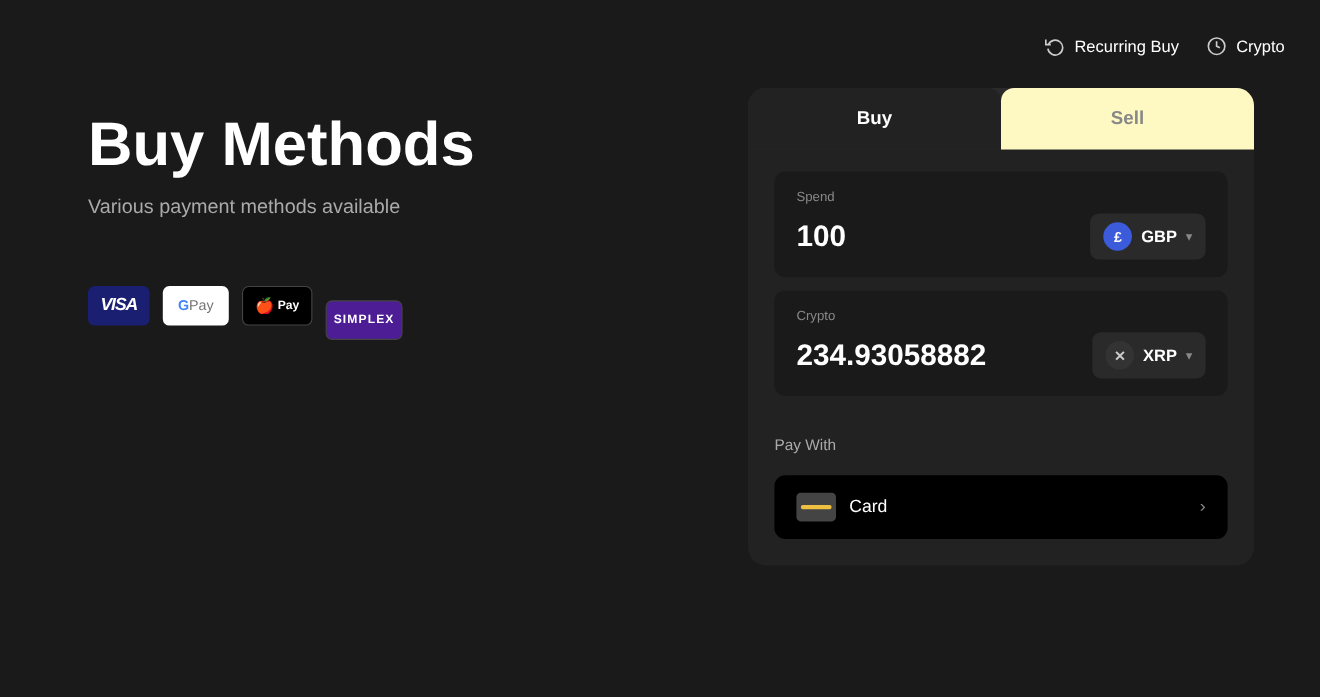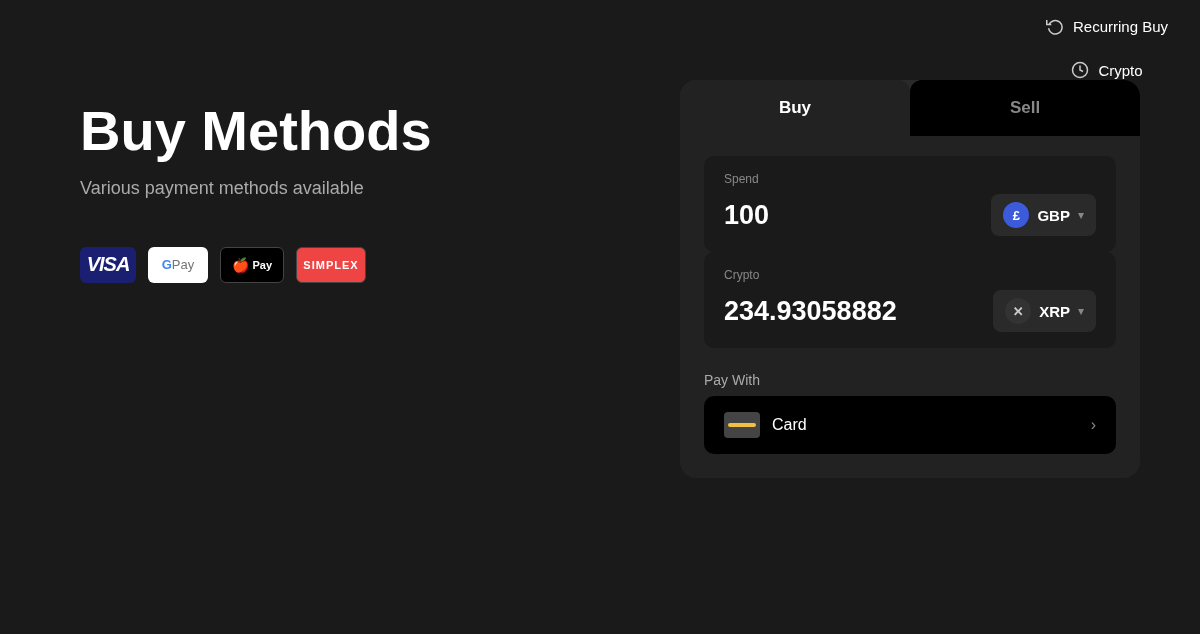--- a/index.html
+++ b/index.html
@@ -9,27 +9,26 @@
       background-color: #1a1a1a;
       font-family: -apple-system, BlinkMacSystemFont, 'Segoe UI', sans-serif;
       color: #ffffff;
       overflow: hidden;
       position: relative;
     }
 
     
     .top-nav {
       position: absolute;
-      top: 0;
+      top: 16px;
       right: 0;
       display: flex;
       align-items: center;
       gap: 24px;
       padding: 16px 32px;
-      flex-direction: column;
     }
     .nav-item {
       display: flex;
       align-items: center;
       gap: 8px;
       cursor: pointer;
       color: #ffffff;
       font-size: 15px;
       font-weight: 500;
     }
@@ -79,47 +78,48 @@
       justify-content: center;
       padding: 4px 10px;
       font-weight: 700;
       font-size: 13px;
     }
     .visa-badge {
       background: #1a1f71;
       color: #ffffff;
       width: 56px;
       font-style: italic;
-      font-size: 20px;
+      font-size: 16px;
       font-weight: 900;
       letter-spacing: -1px;
     }
     .gpay-badge {
       background: #ffffff;
       color: #000000;
       width: 60px;
       font-size: 13px;
       font-weight: 600;
     }
     .applepay-badge {
       background: #000000;
       color: #ffffff;
       width: 64px;
       font-size: 11px;
       border: 1px solid #444;
     }
     .simplex-badge {
-      background: #ef4444;
+      background: #4c1d95;
       color: #ffffff;
       width: 70px;
       font-size: 11px;
       border: 1px solid #444;
       letter-spacing: 1px;
       text-transform: uppercase;
       font-weight: 700;
+      margin-top: 26px;
     }
 
     
     .right-panel {
       position: absolute;
       top: 80px;
       right: 60px;
       width: 460px;
       background: #222222;
       border-radius: 16px;
@@ -138,30 +138,31 @@
       font-size: 17px;
       font-weight: 600;
       cursor: pointer;
     }
     .tab-active {
       background: #222222;
       color: #ffffff;
       border-radius: 12px 12px 0 0;
     }
     .tab-inactive {
-      background: #000000;
+      background: #fef9c3;
       color: #888888;
       border-radius: 12px 12px 0 0;
     }
 
     
     .form-area {
       padding: 20px 24px 24px;
       display: flex;
       flex-direction: column;
+      gap: 12px;
     }
 
     
     .input-box {
       background: #1a1a1a;
       border-radius: 10px;
       padding: 16px 20px;
     }
     .input-label {
       font-size: 12px;

